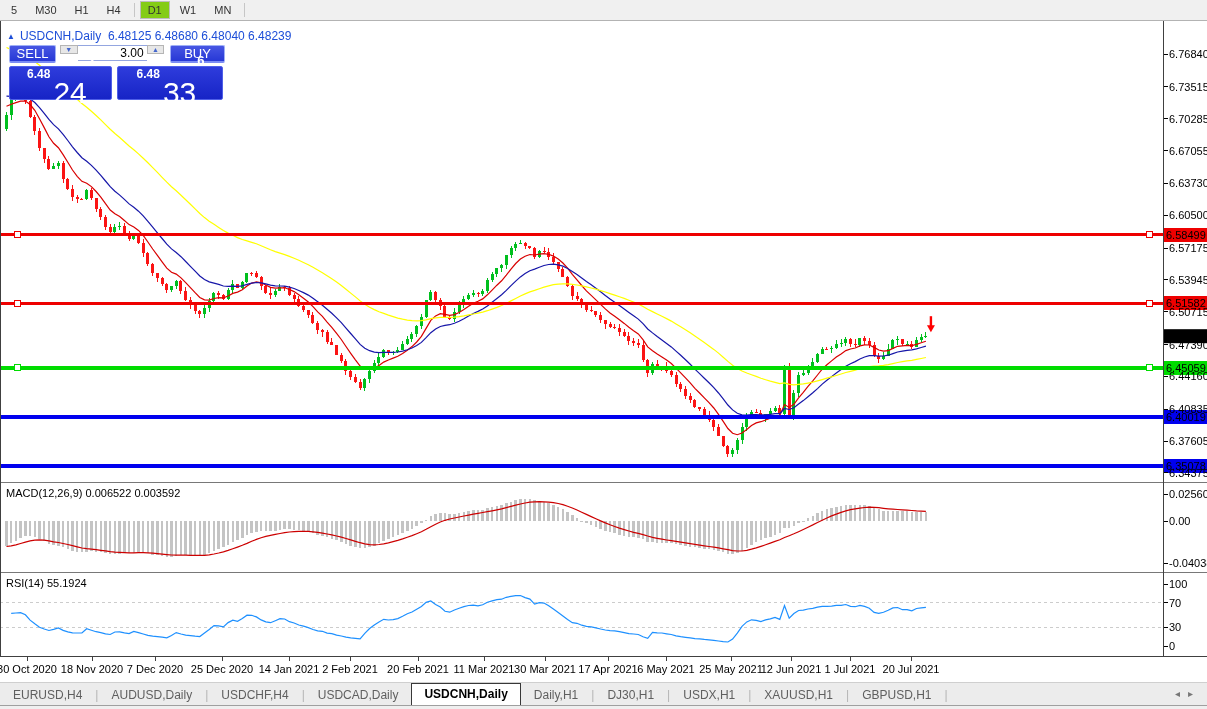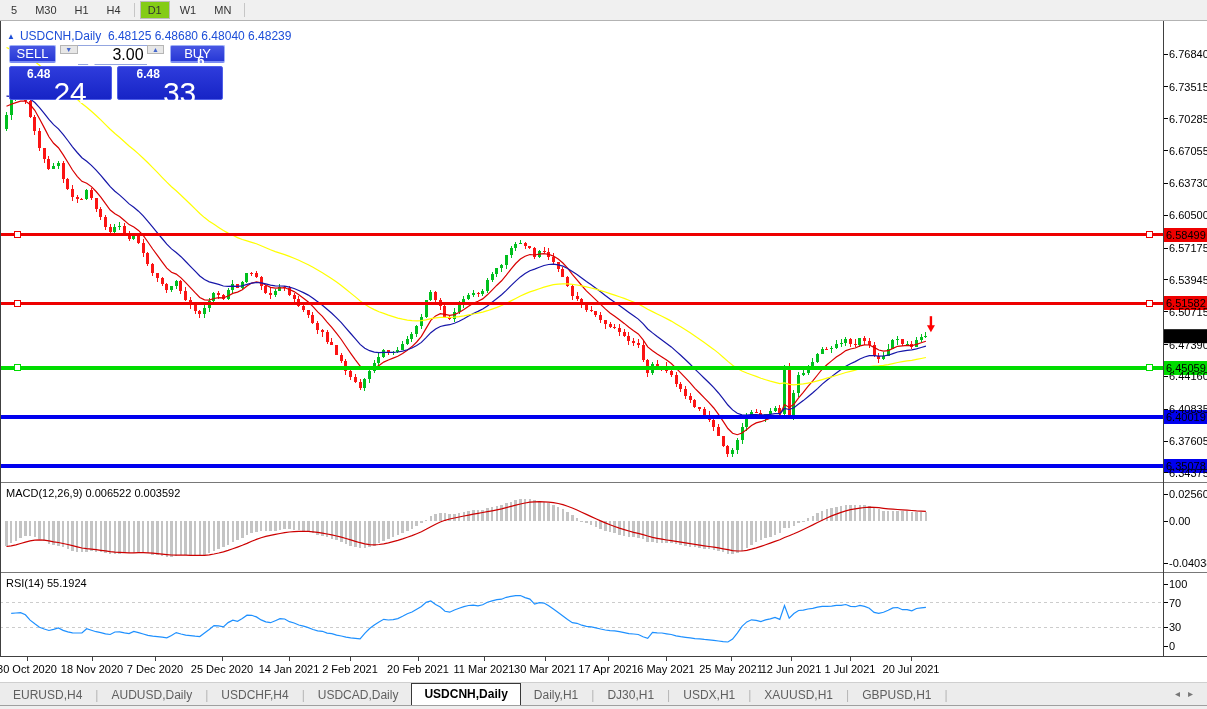--- a/index.html
+++ b/index.html
@@ -20,21 +20,21 @@
   .chart-title{position:absolute;left:7px;top:8px;font-size:12px;color:#1d4ed8;white-space:nowrap;}
   .chart-title .tri{font-size:8px;margin-right:5px;position:relative;top:-1px;}
   .panel-label{position:absolute;left:6px;font-size:11px;color:#000;white-space:nowrap;}
 
   
   .trade-panel{position:absolute;left:9px;top:24px;width:216px;}
   .tp-row1{display:flex;height:20px;align-items:flex-start;}
   .tp-btn{width:46px;border:1px solid #9fb0f6;border-bottom:2px solid #7b8cf4;border-radius:2px;background:linear-gradient(#4756e3,#2738d6);color:#fff;font-size:13px;display:flex;align-items:center;justify-content:center;cursor:pointer;}
   .tp-btn.buy{width:54px;}
   .spin{width:16px;background:#e7e7e7;border:1px solid #b5b5b5;color:#4466cc;font-size:7px;display:flex;align-items:center;justify-content:center;cursor:pointer;}
-  .vol{width:66px;border:1px solid #94a6e0;border-left:none;border-right:none;font-size:16px;text-align:right;padding:0 3px 0 0;font-family:"Liberation Sans",sans-serif;}
+  .vol{width:66px;border:1px solid #94a6e0;border-left:none;border-right:none;font-size:12px;text-align:right;padding:0 3px 0 0;font-family:"Liberation Sans",sans-serif;}
   .tp-row1 .gapA{width:4px;}.tp-row1 .gapB{width:6px;}
   .tp-row2{display:flex;margin-top:1px;}
   .tp-price{height:31px;background:linear-gradient(#2e3cdc,#1724c6);border:1px solid #4f5fe8;border-radius:2px;color:#fff;display:flex;align-items:flex-start;justify-content:center;padding-bottom:1px;}
   .tp-price.sell{width:101px;margin-right:5px;}
   .tp-price.buy{width:104px;}
   .tp-small{font-size:12px;font-weight:bold;margin:0 3px 3px 0;}
   .tp-big{font-size:30px;line-height:28px;font-weight:400;margin-top:12px;}
   .tp-sup{font-size:13px;font-weight:bold;position:relative;top:-14px;left:1px;}
 
   

